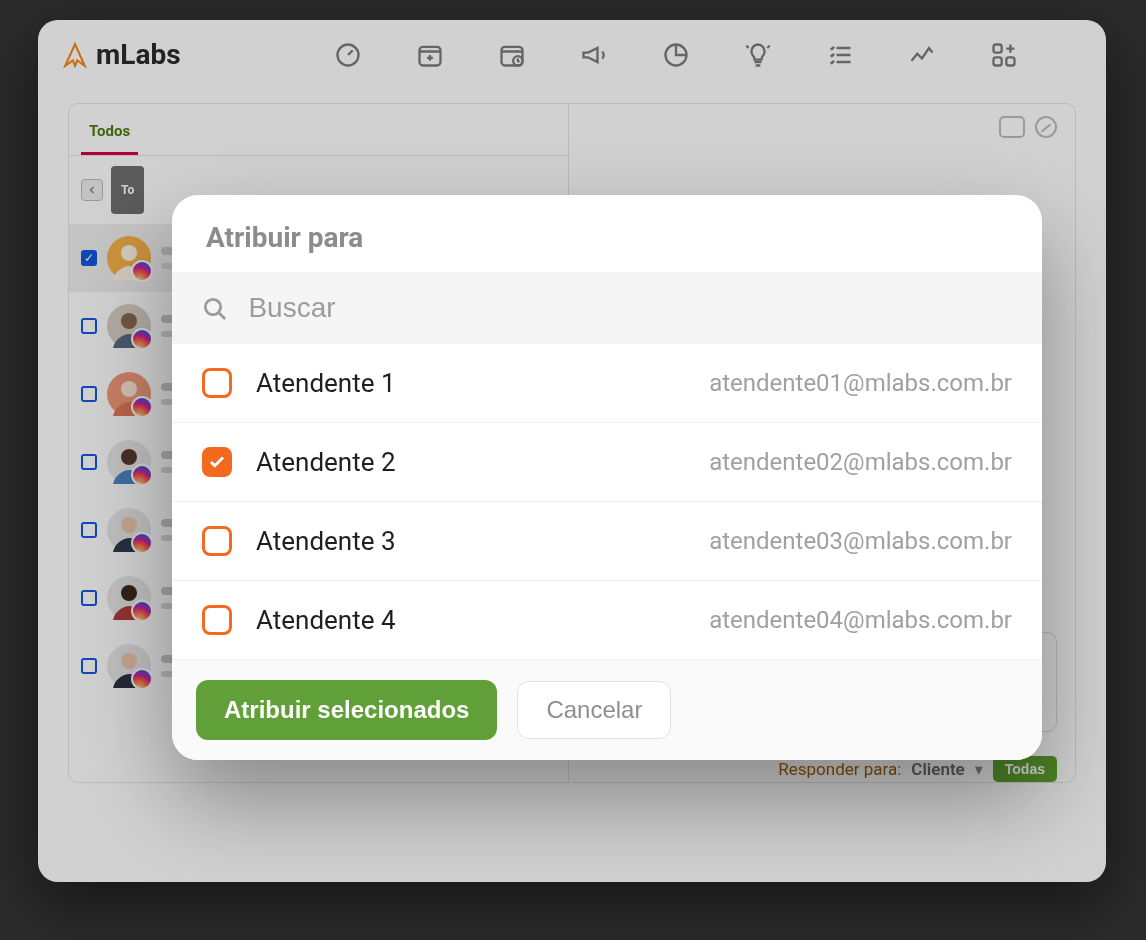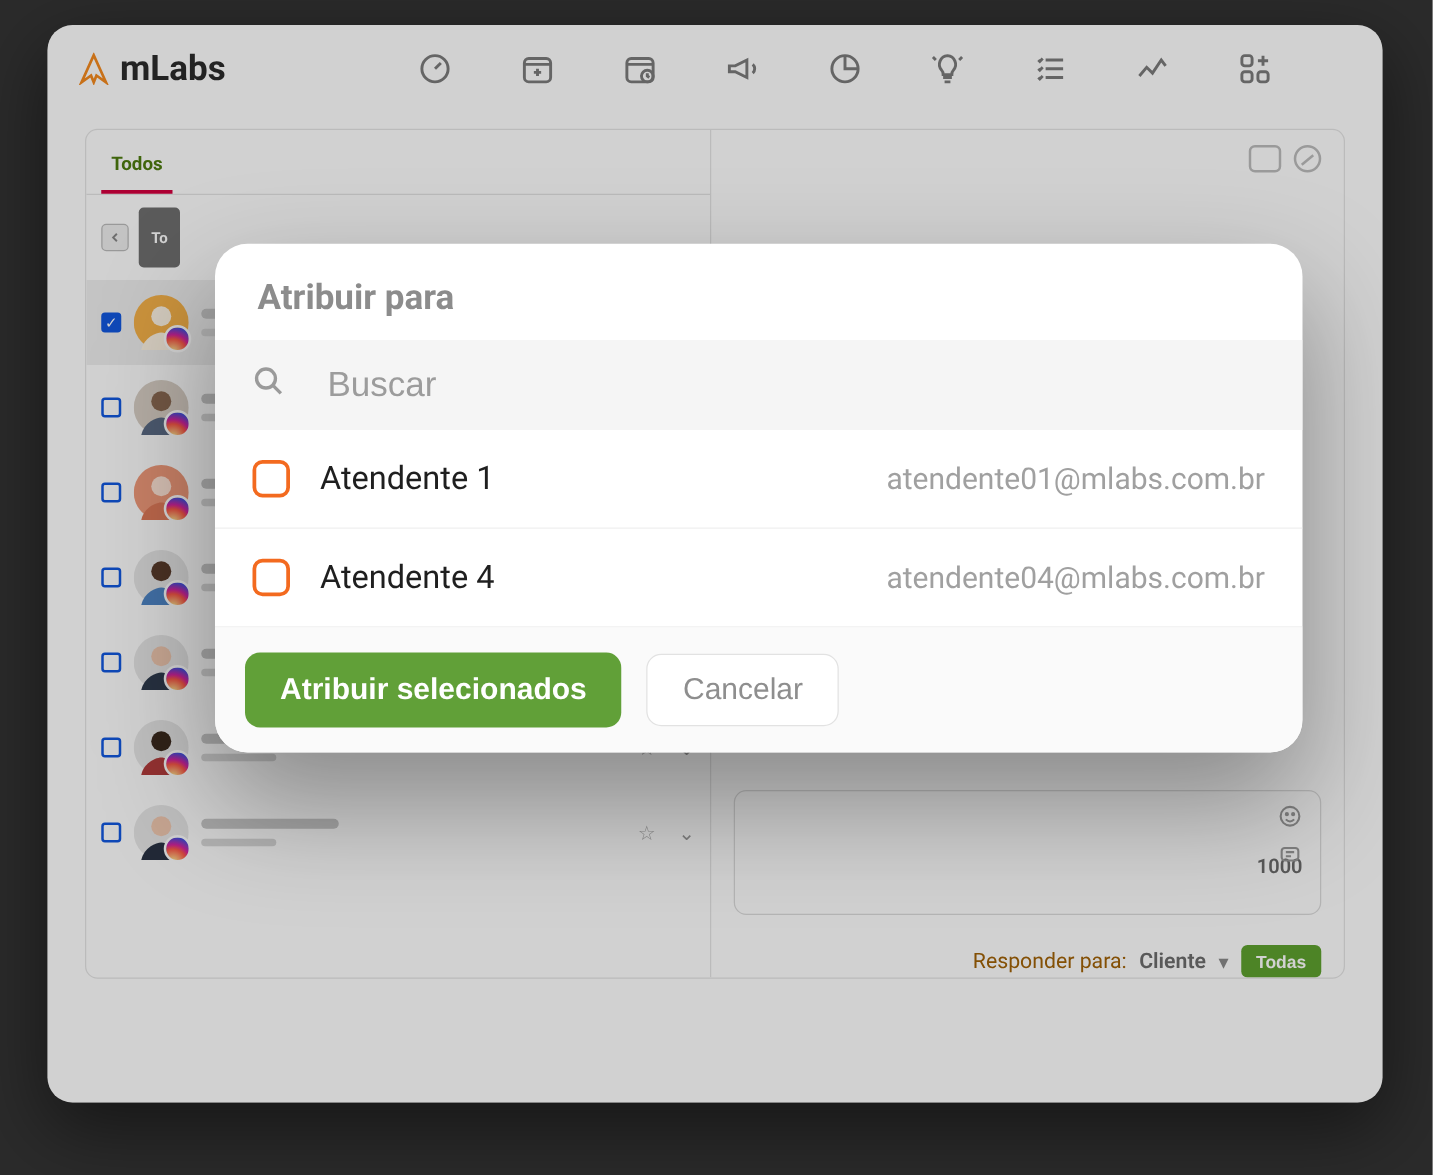--- a/index.html
+++ b/index.html
@@ -200,21 +200,21 @@
     border-radius:26px;
     box-shadow: 0 40px 90px rgba(0,0,0,0.35);
     overflow:hidden;
   }
   .modal h2{
     font-size:28px; font-weight:700; color:#8c8c8c;
     padding:26px 34px 18px 34px;
   }
   .searchbar{
     background:#f5f5f5;
-    display:flex; align-items:flex-start; gap:34px;
+    display:flex; align-items:flex-end; gap:20px;
     padding: 20px 30px;
   }
   .searchbar .sicon{ width:28px; height:28px; color:#9a9a9a; }
   .searchbar input{
     border:none; background:transparent; outline:none;
     font-size:28px; color:#8f8f8f; width:100%;
   }
   .searchbar input::placeholder{ color:#9c9c9c; }
 
   .attrow{
@@ -501,20 +501,34 @@
       <input type="text" placeholder="Buscar" style="">
     </div>
 
     <div id="attlist">
         <div class="attrow">
           <span class="cbox"></span>
           <span class="aname">Atendente 1</span>
           <span class="aemail">atendente01@mlabs.com.br</span>
         </div>
         <div class="attrow">
+          <span class="cbox on">
+            <svg width="18" height="18" viewBox="0 0 24 24" fill="none" stroke="#fff" stroke-width="4">
+              <path d="M4 12l5 5L20 6"></path>
+            </svg>
+          </span>
+          <span class="aname">Atendente 2</span>
+          <span class="aemail">atendente02@mlabs.com.br</span>
+        </div>
+        <div class="attrow">
+          <span class="cbox"></span>
+          <span class="aname">Atendente 3</span>
+          <span class="aemail">atendente03@mlabs.com.br</span>
+        </div>
+        <div class="attrow">
           <span class="cbox"></span>
           <span class="aname">Atendente 4</span>
           <span class="aemail">atendente04@mlabs.com.br</span>
         </div>
       </div>
 
     <div class="modal-foot">
       <button class="btn-primary">Atribuir selecionados</button>
       <button class="btn-secondary">Cancelar</button>
     </div>

